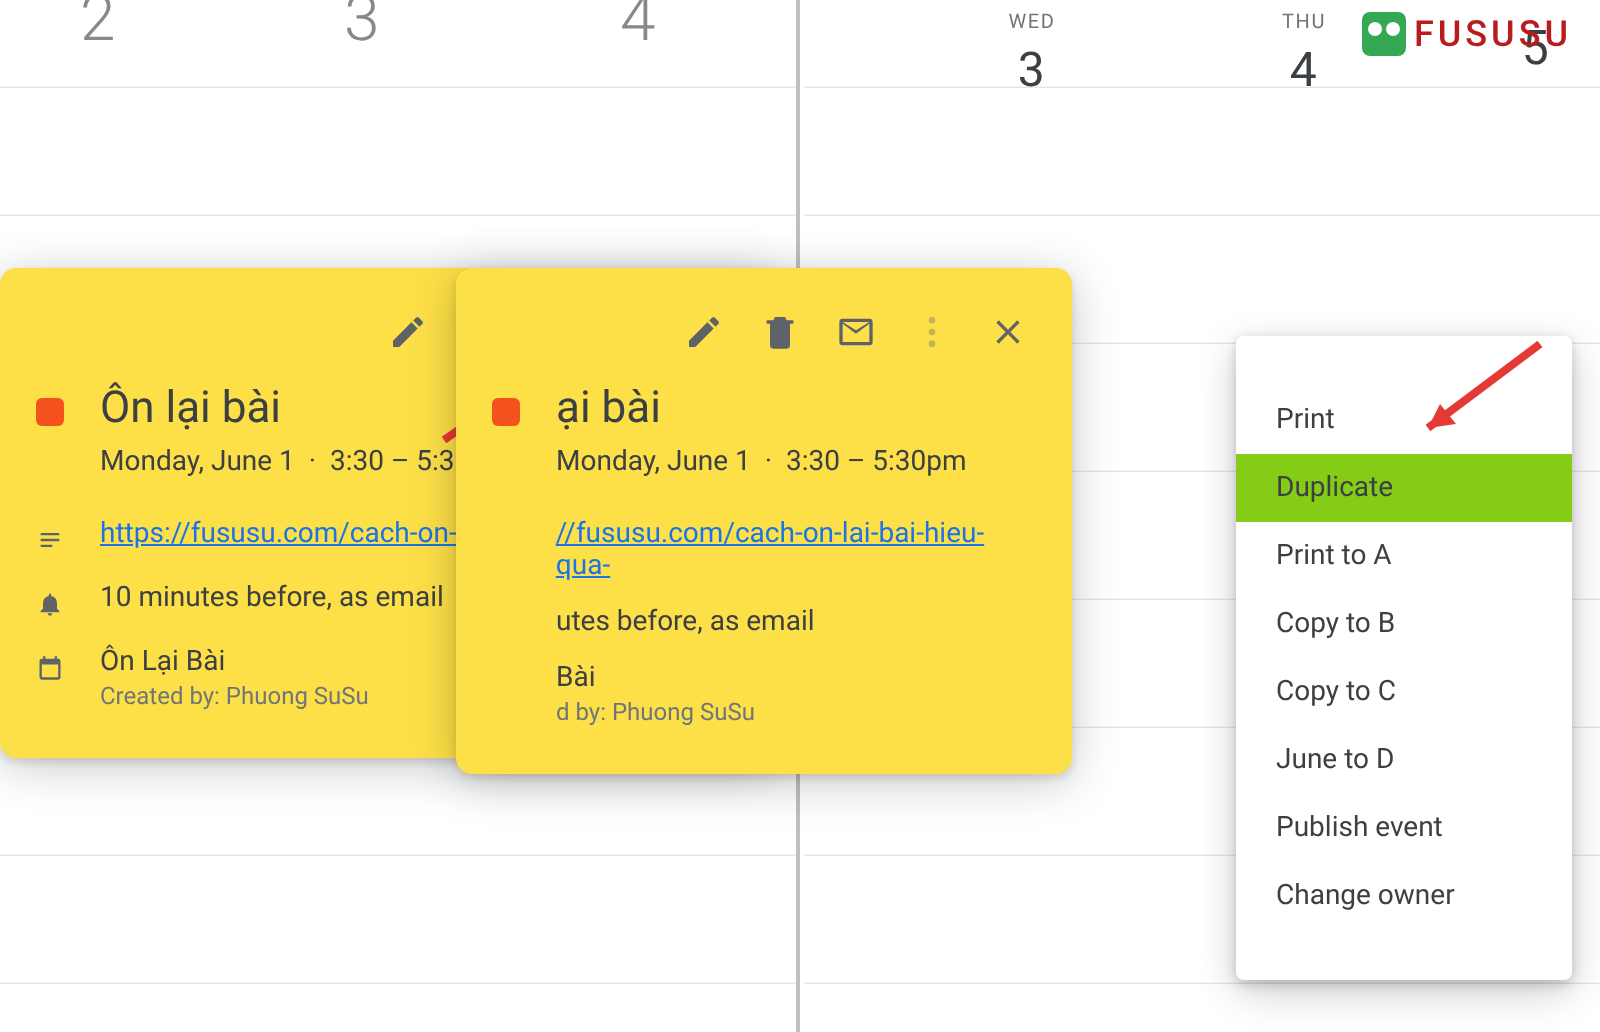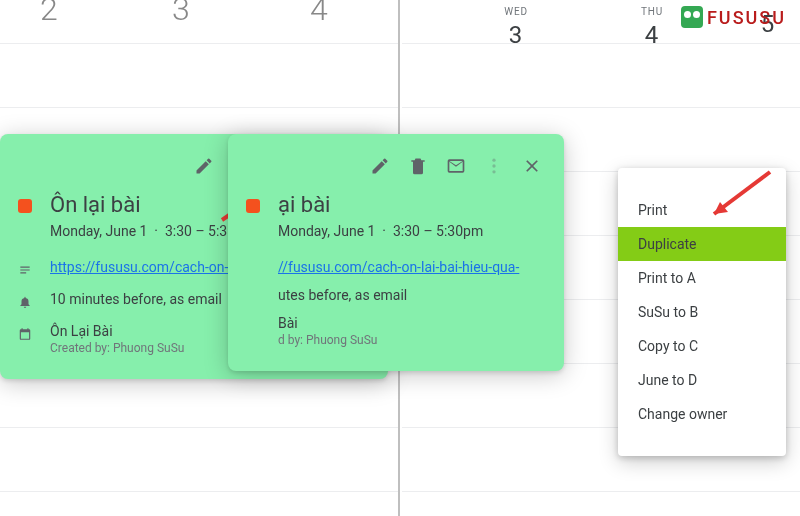--- a/index.html
+++ b/index.html
@@ -39,26 +39,26 @@
   .dow{position:absolute;top:6px;font-size:10px;letter-spacing:0.8px;color:#70757a;text-align:center;width:60px}
   .dow .num{display:block;font-size:24px;font-weight:400;color:#3c4043;margin-top:4px}
   
   .logo{position:absolute;top:6px;right:14px;display:flex;align-items:center;gap:4px}
   .logo-owl{width:22px;height:22px;background:#34a853;border-radius:4px;position:relative}
   .logo-owl::before,.logo-owl::after{content:"";position:absolute;width:7px;height:7px;border-radius:50%;background:#fff;top:5px}
   .logo-owl::before{left:3px}.logo-owl::after{right:3px}
   .logo-text{font-size:18px;font-weight:500;letter-spacing:2px;color:#b91c1c}
   
   .card{
-    position:absolute;background:#86efac;border-radius:8px;
+    position:absolute;background:#fde047;border-radius:8px;
     box-shadow:0 2px 4px rgba(0,0,0,0.12),0 4px 24px rgba(0,0,0,0.22);
     width:388px;
   }
   .card.left{left:0;top:134px;padding-bottom:18px}
-  .card.right{left:0;top:134px;width:336px;padding-bottom:18px}
+  .card.right{left:0;top:134px;width:308px;padding-bottom:18px}
   .pane-right .card.right{left:0}
   
   .actions{display:flex;justify-content:flex-end;gap:2px;padding:14px 14px 4px 14px}
   .act{width:36px;height:36px;border-radius:50%;display:flex;align-items:center;justify-content:center;color:#5f6368}
   .act svg{width:20px;height:20px;fill:#5f6368}
   .act.greyed{opacity:.35}
   
   .title-row{display:flex;align-items:flex-start;padding:4px 18px 0 18px;gap:18px}
   .chip{width:14px;height:14px;border-radius:3px;margin-top:7px;flex:0 0 14px}
   .title{font-size:22px;color:#3c4043;font-weight:400}
@@ -247,23 +247,24 @@
         <span>Bài</span>
         <span class="sub">d by: Phuong SuSu</span>
       </span>
     </div>
   </div>
 
   <div class="menu" style="top:168px;left:216px">
     <div class="item">Print</div>
     <div class="item hover">Duplicate</div>
     <div class="item">Print to A</div>
-    <div class="item">SuSu to B</div>
+    <div class="item">Copy to B</div>
     <div class="item">Copy to C</div>
     <div class="item">June to D</div>
+    <div class="item">Publish event</div>
     <div class="item">Change owner</div>
   </div>
 
   <div class="arrow" style="left:298px;top:164px;width:80px;height:64px">
     <svg width="80" height="64">
         <line x1="70" y1="8" x2="14" y2="50"></line>
         <polygon points="14,50 28,48 20,38"></polygon>
       </svg>
   </div>
 </div>

